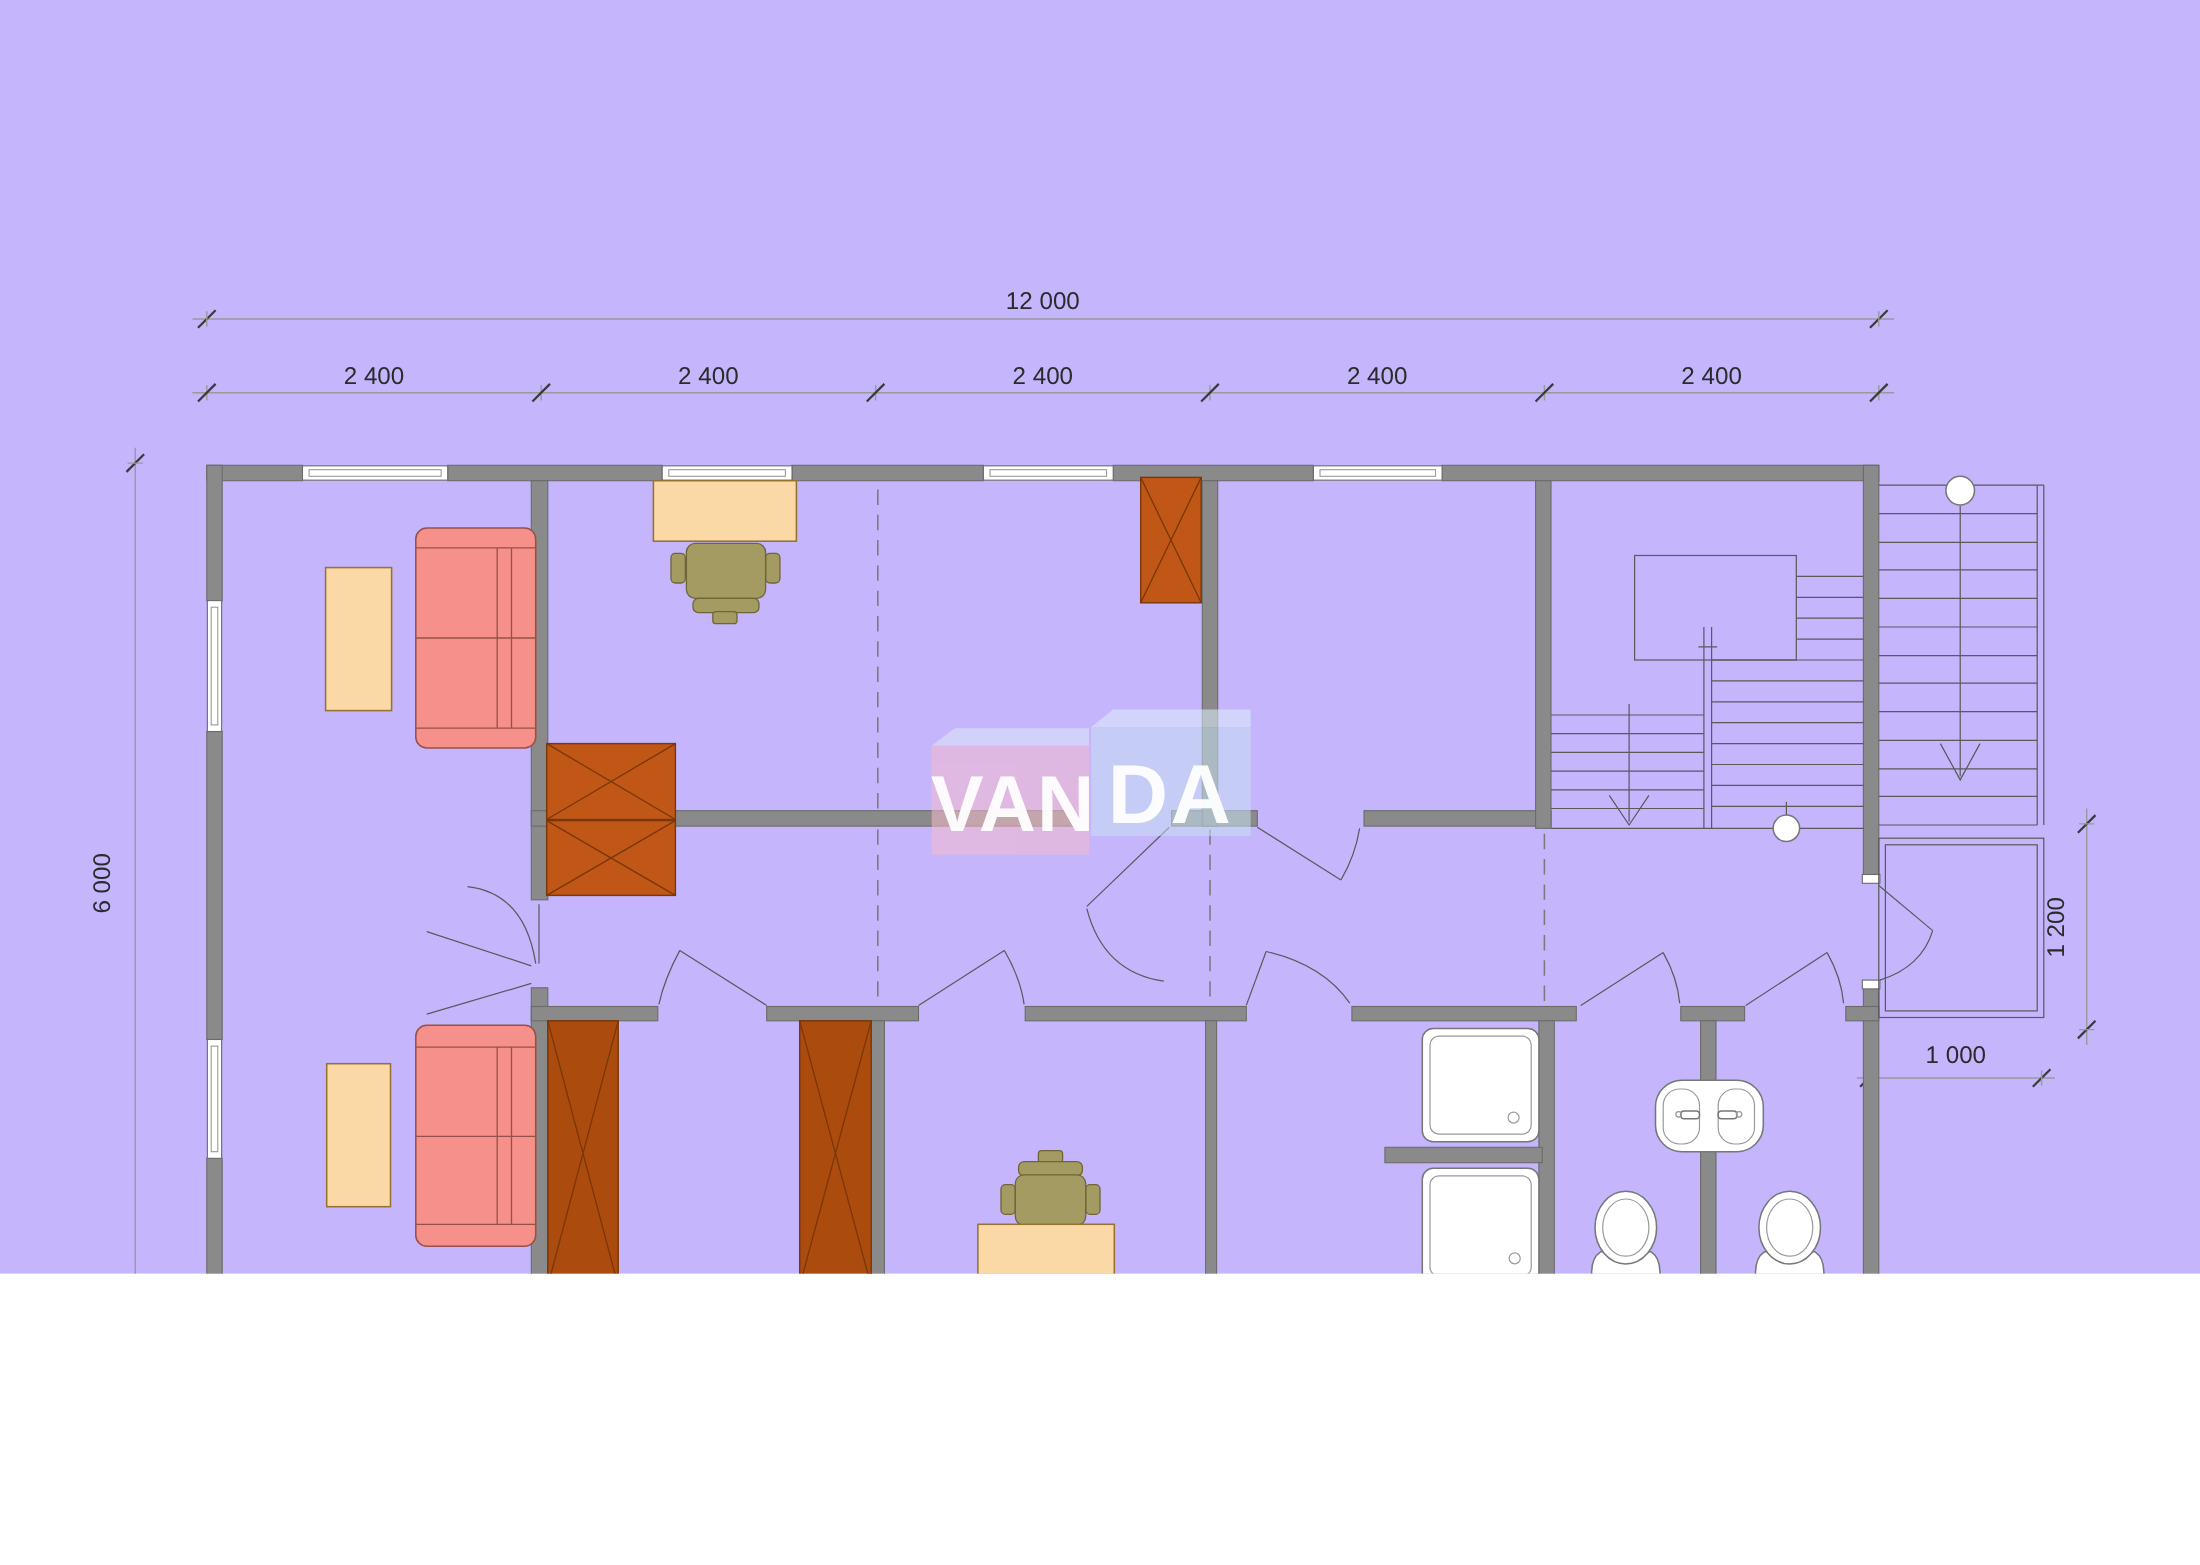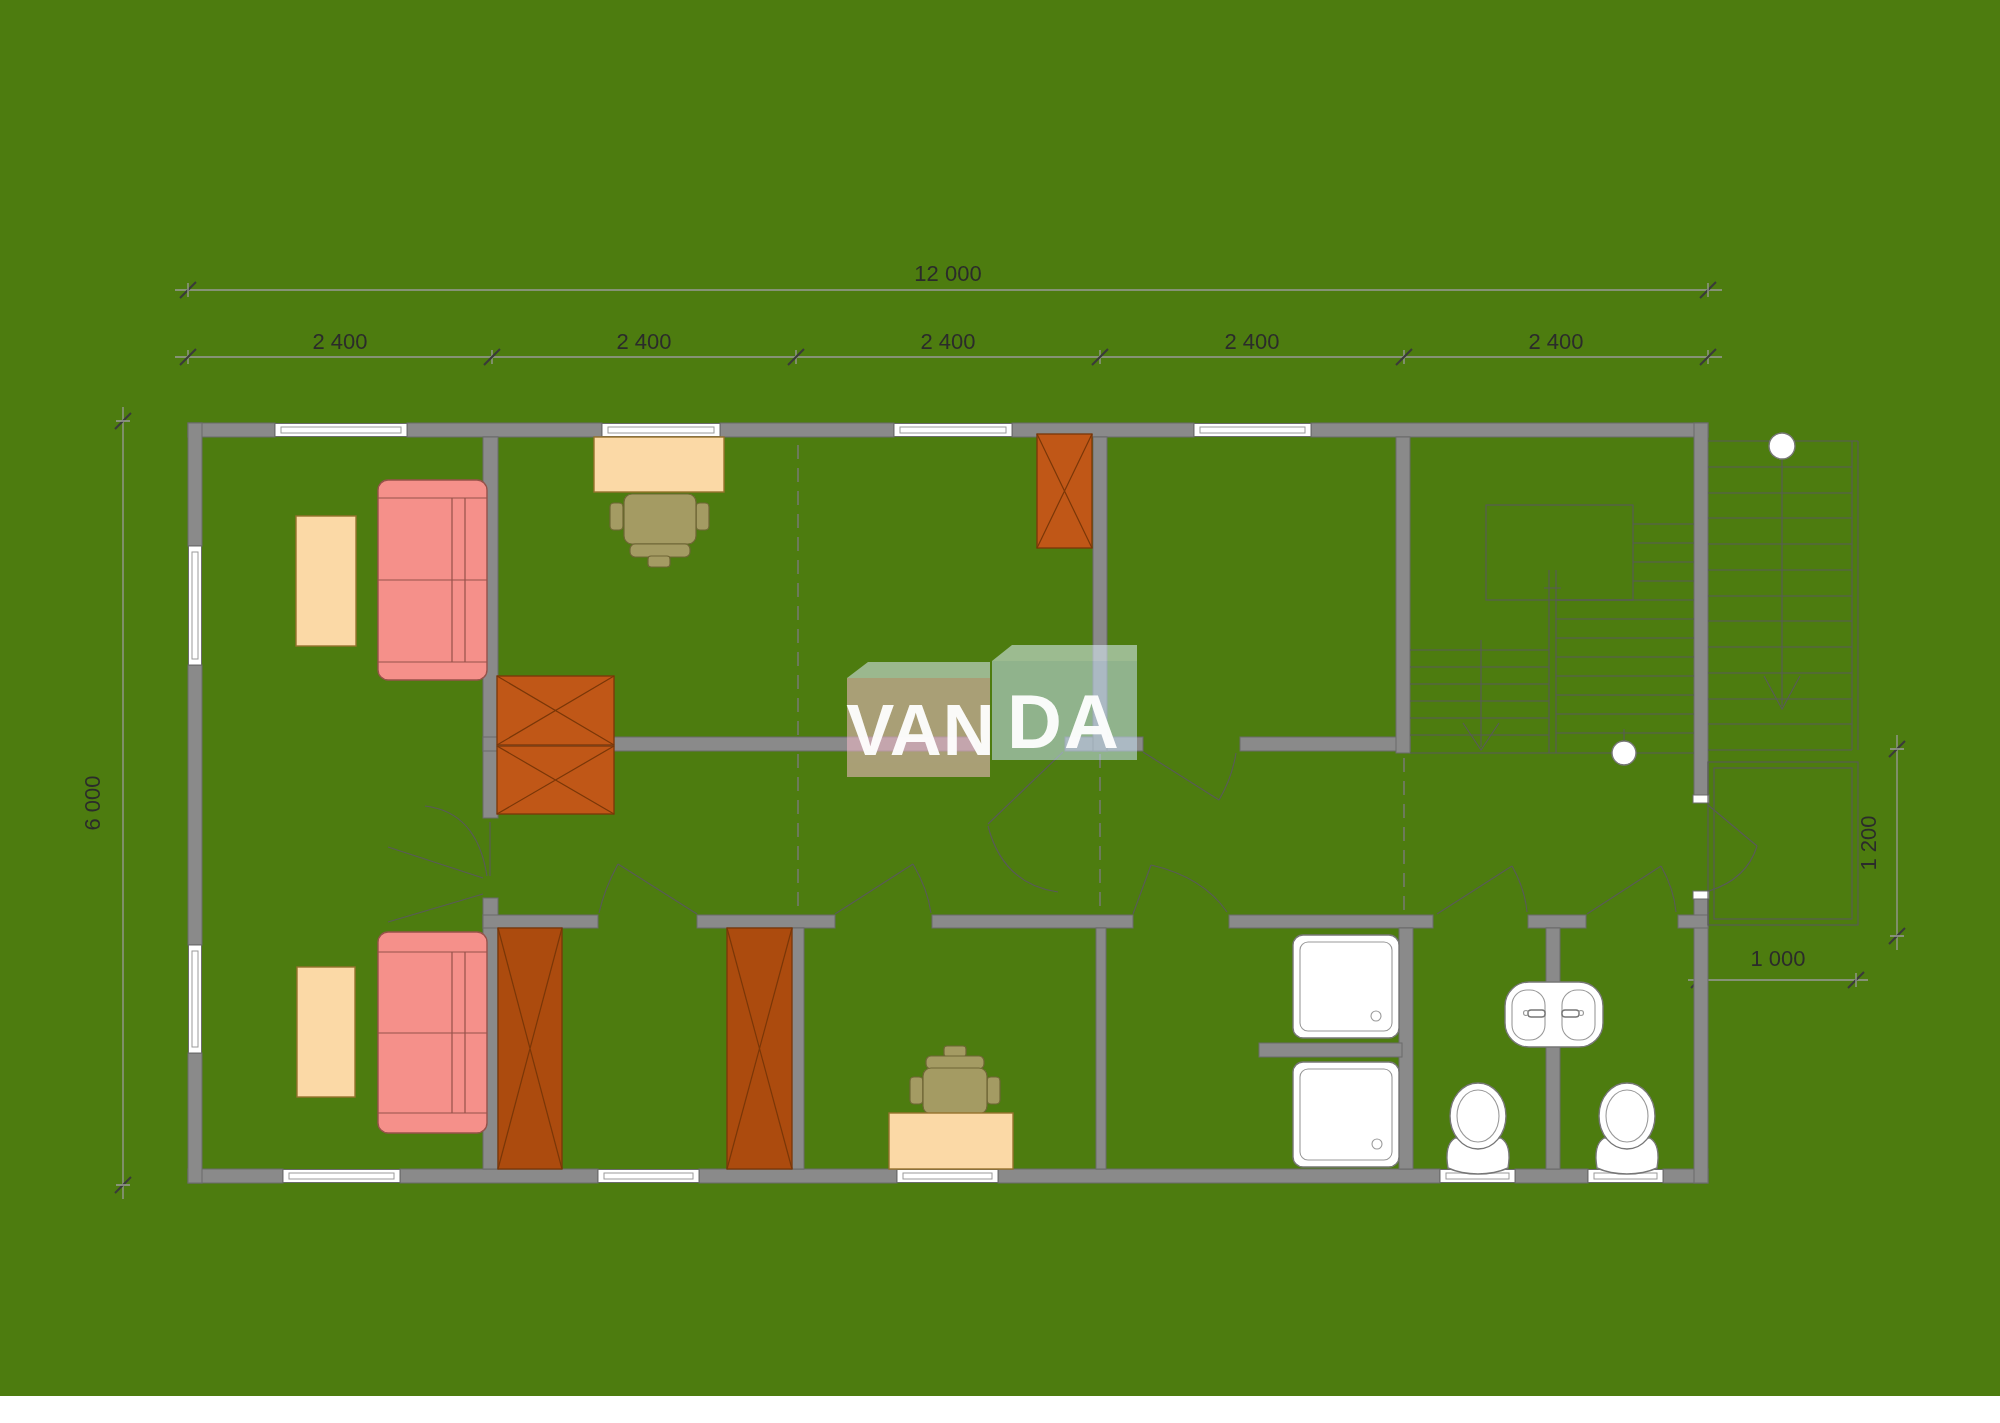--- a/index.html
+++ b/index.html
@@ -1,16 +1,16 @@
 <!DOCTYPE html>
 <html style="--wall: #8a8a8a; --wall_stroke: #6b6b6b; --line: #5a5a5a; --dim_line: #9a9a9a; --dim_text: #2b2b2b; --grid_dash: #7a7a7a; --sofa: #f5908a; --sofa_stroke: #96524a; --table: #fbd9a6; --table_stroke: #96722e; --wardrobe_office: #c05717; --wardrobe_dark: #ac4b0e; --wardrobe_stroke: #7a3708; --chair: #a49b63; --chair_stroke: #6f6636; --fixture_stroke: #777777; --logo_pink: #f5bccb; --logo_blue: #c7e0f2; --logo_bevel_pink: #dce9f6; --logo_bevel_blue: #ddeffa;"><head>
 <meta charset="utf-8">
 <style>
   html,body{margin:0;padding:0;background:#ffffff;}
-  .canvas{position:relative;width:2000px;height:1396px;background:#4d7c0f;overflow:hidden;
+  .canvas{position:relative;width:2000px;height:1158px;background:#c4b5fd;overflow:hidden;
           font-family:"Liberation Sans", sans-serif;}
   svg{position:absolute;left:0;top:0;}
   text.dim{font-family:"Liberation Sans", sans-serif;font-size:22px;fill:var(--dim_text);}
   text.logo{font-family:"Liberation Sans", sans-serif;font-weight:bold;fill:#ffffff;opacity:.95;}
   .wall{fill:var(--wall);stroke:var(--wall_stroke);stroke-width:1;}
   .win{fill:#ffffff;stroke:var(--wall_stroke);stroke-width:1;}
   .wini{fill:none;stroke:#9a9a9a;stroke-width:1;}
   .thin{fill:none;stroke:var(--line);stroke-width:1.1;}
   .dimln{stroke:var(--dim_line);stroke-width:1.3;fill:none;}
   .tick{stroke:#3a3a3a;stroke-width:2;}

